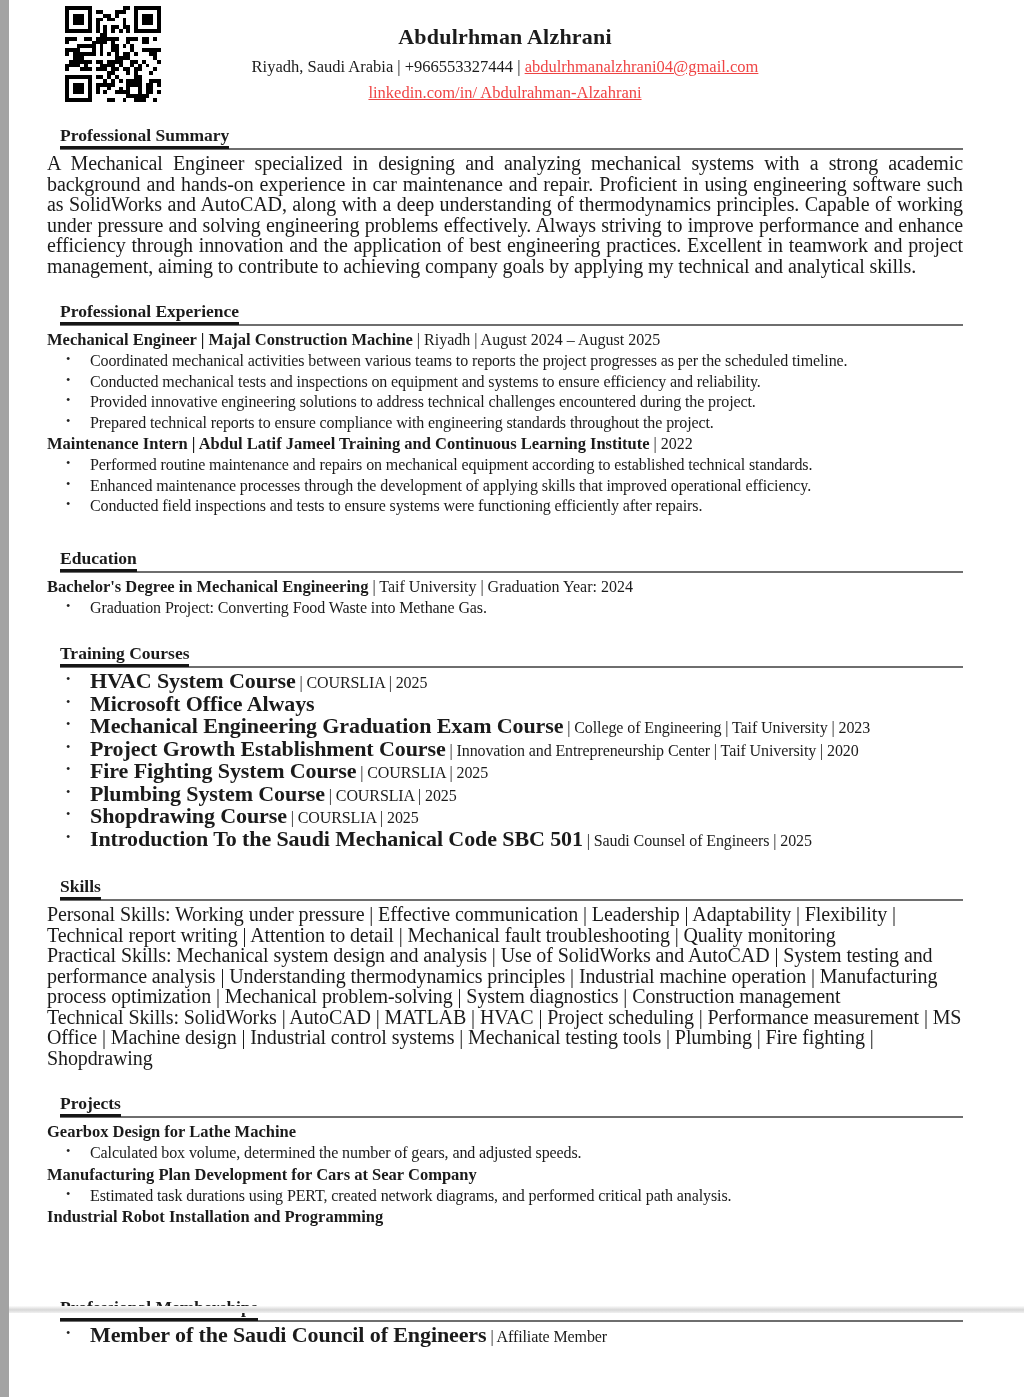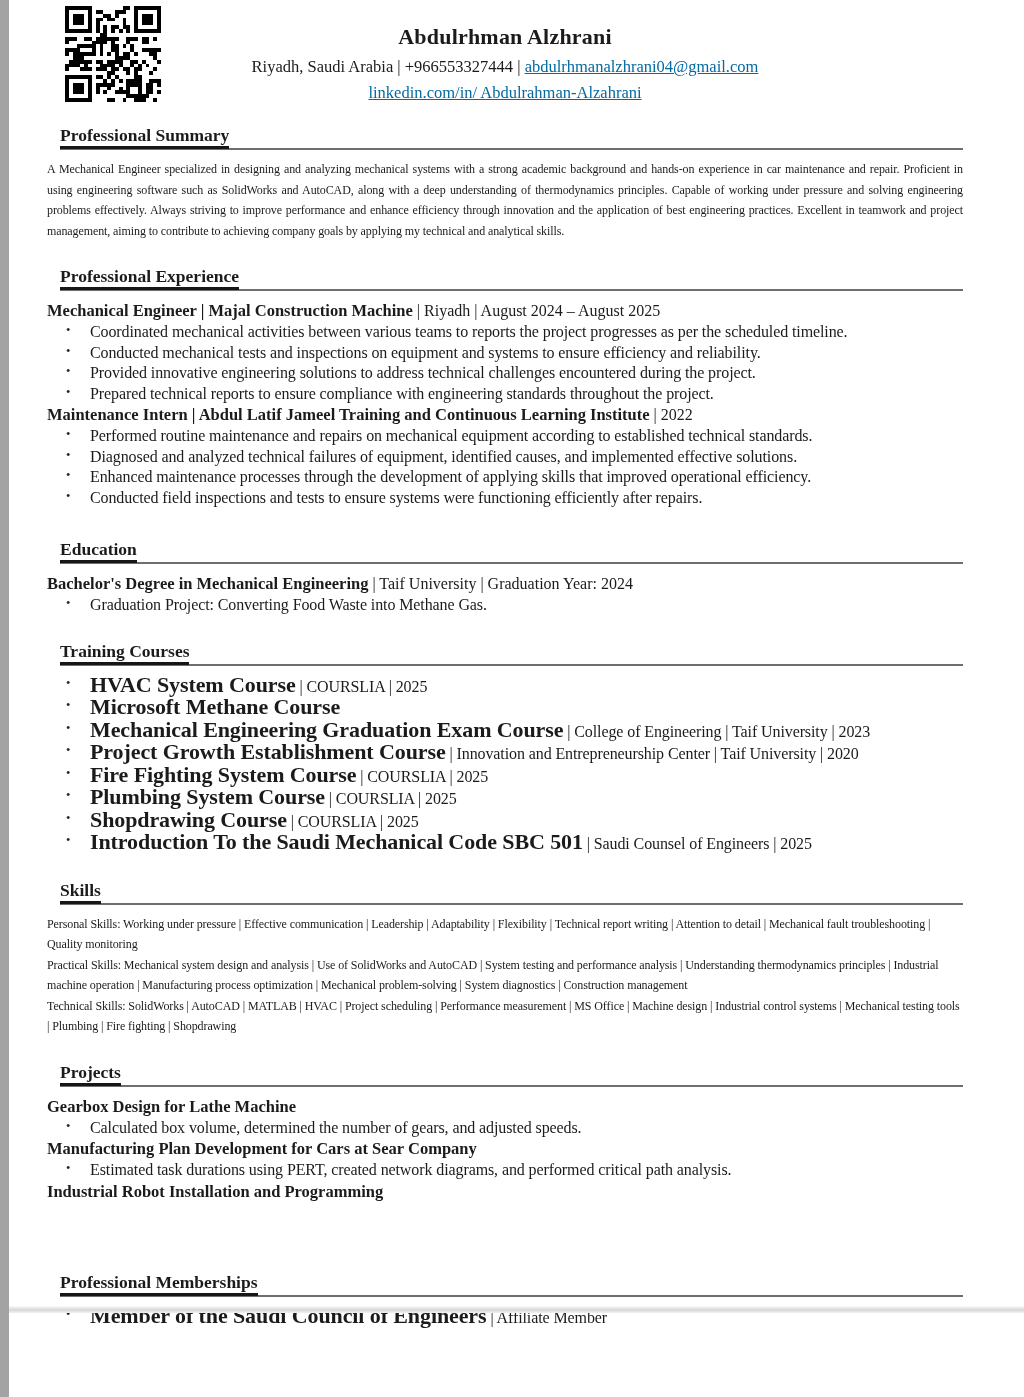--- a/index.html
+++ b/index.html
@@ -9,28 +9,28 @@
     color:#1b1b1b;overflow:hidden;
   }
   .viewer-edge{position:absolute;left:0;top:0;width:9px;height:1397px;background:#a3a3a3;z-index:5;}
   .page{padding:4px 61px 0 47px;}
 
   
   .header{position:relative;text-align:center;padding-top:6px;min-height:104px;}
   .qr{position:absolute;left:18px;top:2px;width:96px;height:96px;}
   .name{font-size:22px;font-weight:bold;letter-spacing:.2px;line-height:30px;margin-top:12px;}
   .contact{font-size:16.5px;line-height:23px;margin-top:3px;}
-  a{color:#0369a1;text-decoration:underline;cursor:pointer;}
+  a{color:#ef4444;text-decoration:underline;cursor:pointer;}
 
   
   .sec{margin-top:0;}
-  .sec-head{margin-left:13px;border-bottom:2px solid #6e6e6e;height:24px;margin-bottom:9px;}
+  .sec-head{margin-left:13px;border-bottom:2px solid #6e6e6e;height:24px;margin-bottom:3px;}
   .sec-head b{display:inline-block;font-size:17.5px;line-height:22px;border-bottom:3px solid #161616;margin-bottom:-2.5px;padding-bottom:0;}
 
-  .body-text{font-size:12px;line-height:20.5px;letter-spacing:-0.1px;}
+  .body-text{font-size:20px;line-height:20.5px;letter-spacing:-0.1px;}
   .just{text-align:justify;}
 
   .line-bold{font-size:16px;line-height:22px;}
   .line-bold b{font-size:16.5px;}
 
   ul{list-style:none;margin:0;padding:0;}
   li.b{position:relative;padding-left:43px;font-size:16px;line-height:20.5px;letter-spacing:-0.1px;}
   li.b::before{content:"•";position:absolute;left:19px;top:-2px;font-size:12.5px;color:#222;}
   li.b b{font-size:22px;}
 
@@ -382,21 +382,20 @@
     <ul>
       <li class="b">Coordinated mechanical activities between various teams to reports the project progresses as per the scheduled timeline.</li>
       <li class="b">Conducted mechanical tests and inspections on equipment and systems to ensure efficiency and reliability.</li>
       <li class="b">Provided innovative engineering solutions to address technical challenges encountered during the project.</li>
       <li class="b">Prepared technical reports to ensure compliance with engineering standards throughout the project.</li>
     </ul>
 
     <div class="line-bold"><b>Maintenance Intern | Abdul Latif Jameel Training and Continuous Learning Institute</b><span> | 2022</span></div>
     <ul>
       <li class="b">Performed routine maintenance and repairs on mechanical equipment according to established technical standards.</li>
-      <li class="b">Diagnosed and analyzed technical failures of equipment, identified causes, and implemented effective solutions.</li>
       <li class="b">Enhanced maintenance processes through the development of applying skills that improved operational efficiency.</li>
       <li class="b">Conducted field inspections and tests to ensure systems were functioning efficiently after repairs.</li>
     </ul>
   </div>
 
   <div class="gap-lg"></div>
 
   <div class="sec">
     <div class="sec-head"><b>Education</b></div>
     <div class="line-bold"><b>Bachelor's Degree in Mechanical Engineering</b><span> | Taif University | Graduation Year: 2024</span></div>
@@ -404,21 +403,21 @@
       <li class="b">Graduation Project: Converting Food Waste into Methane Gas.</li>
     </ul>
   </div>
 
   <div class="gap-md"></div>
 
   <div class="sec">
     <div class="sec-head"><b>Training Courses</b></div>
     <ul>
       <li class="b"><b>HVAC System Course</b><span> | COURSLIA | 2025</span></li>
-      <li class="b"><b>Microsoft Methane Course</b><span></span></li>
+      <li class="b"><b>Microsoft Office Always</b><span></span></li>
       <li class="b"><b>Mechanical Engineering Graduation Exam Course</b><span> | College of Engineering | Taif University | 2023</span></li>
       <li class="b"><b>Project Growth Establishment Course</b><span> | Innovation and Entrepreneurship Center | Taif University | 2020</span></li>
       <li class="b"><b>Fire Fighting System Course</b><span> | COURSLIA | 2025</span></li>
       <li class="b"><b>Plumbing System Course</b><span> | COURSLIA | 2025</span></li>
       <li class="b"><b>Shopdrawing Course</b><span> | COURSLIA | 2025</span></li>
       <li class="b"><b>Introduction To the Saudi Mechanical Code SBC 501</b><span> | Saudi Counsel of Engineers | 2025</span></li>
     </ul>
   </div>
 
   <div class="gap-md"></div>

